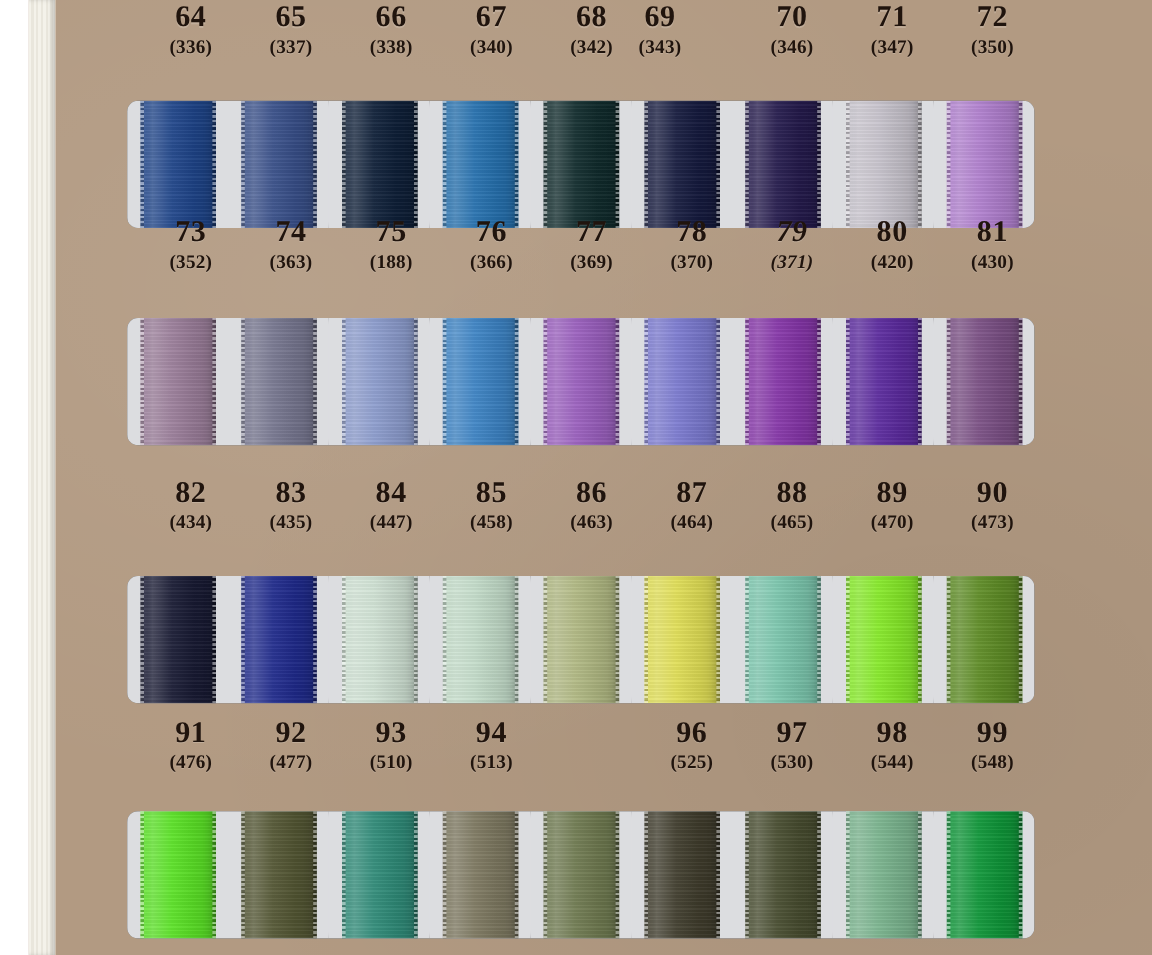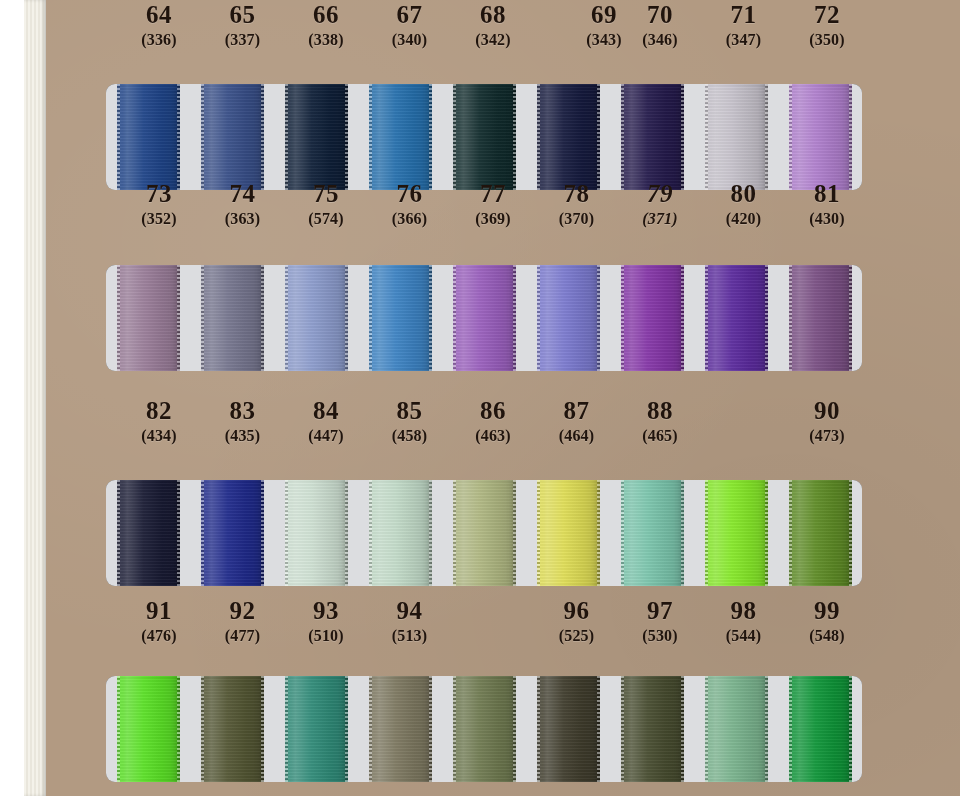--- a/index.html
+++ b/index.html
@@ -194,21 +194,21 @@
             <span class="label-ref">(338)</span>
           </div>
           <div class="label-cell" style="left: 342.5px;">
             <span class="label-code">67</span>
             <span class="label-ref">(340)</span>
           </div>
           <div class="label-cell" style="left: 426px;">
             <span class="label-code">68</span>
             <span class="label-ref">(342)</span>
           </div>
-          <div class="label-cell" style="left: 537px;">
+          <div class="label-cell" style="left: 483px;">
             <span class="label-code">69</span>
             <span class="label-ref">(343)</span>
           </div>
           <div class="label-cell" style="left: 593px;">
             <span class="label-code">70</span>
             <span class="label-ref">(346)</span>
           </div>
           <div class="label-cell" style="left: 676.5px;">
             <span class="label-code">71</span>
             <span class="label-ref">(347)</span>
@@ -282,21 +282,21 @@
           <div class="label-cell" style="left: 92px;">
             <span class="label-code">73</span>
             <span class="label-ref">(352)</span>
           </div>
           <div class="label-cell" style="left: 175.5px;">
             <span class="label-code">74</span>
             <span class="label-ref">(363)</span>
           </div>
           <div class="label-cell" style="left: 259px;">
             <span class="label-code">75</span>
-            <span class="label-ref">(574)</span>
+            <span class="label-ref">(188)</span>
           </div>
           <div class="label-cell" style="left: 342.5px;">
             <span class="label-code">76</span>
             <span class="label-ref">(366)</span>
           </div>
           <div class="label-cell" style="left: 426px;">
             <span class="label-code">77</span>
             <span class="label-ref">(369)</span>
           </div>
           <div class="label-cell" style="left: 509.5px;">
@@ -398,20 +398,24 @@
             <span class="label-ref">(463)</span>
           </div>
           <div class="label-cell" style="left: 509.5px;">
             <span class="label-code">87</span>
             <span class="label-ref">(464)</span>
           </div>
           <div class="label-cell" style="left: 593px;">
             <span class="label-code">88</span>
             <span class="label-ref">(465)</span>
           </div>
+          <div class="label-cell" style="left: 676.5px;">
+            <span class="label-code">89</span>
+            <span class="label-ref">(470)</span>
+          </div>
           <div class="label-cell" style="left: 760px;">
             <span class="label-code">90</span>
             <span class="label-ref">(473)</span>
           </div>
         </div>
         <div class="ribbon-window" style="top: 84px;">
           <div class="ribbon-window-inner">
             <div class="ribbon-slot">
               <div class="ribbon" title="82 (434)" style="background: rgb(24, 26, 51);">
                 <span class="ribbon-edge left"></span>

